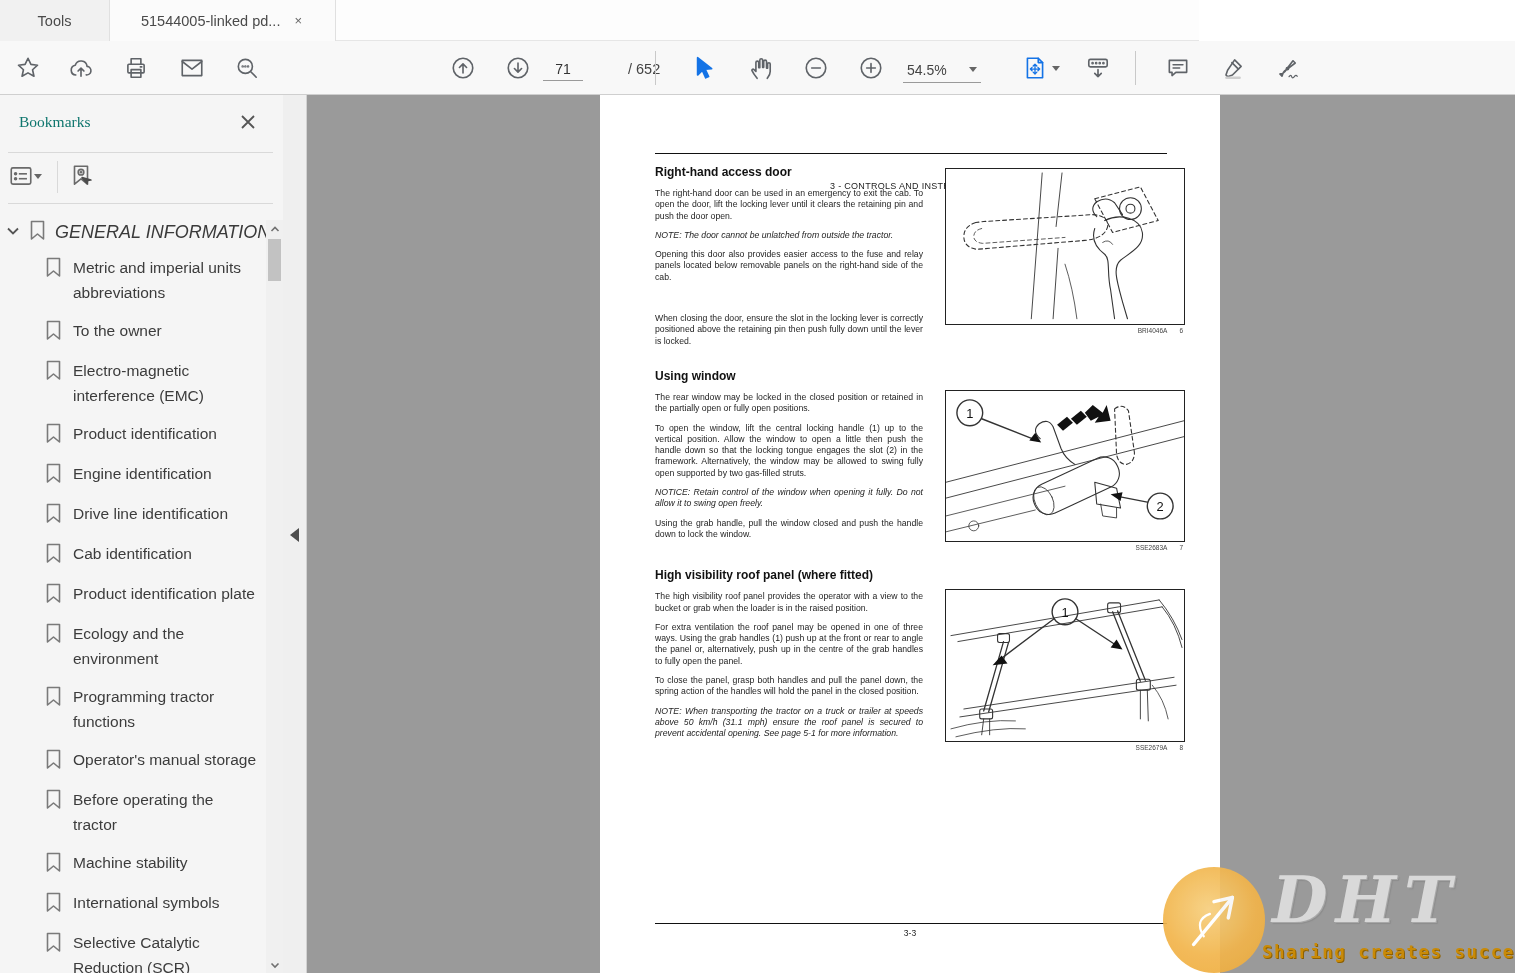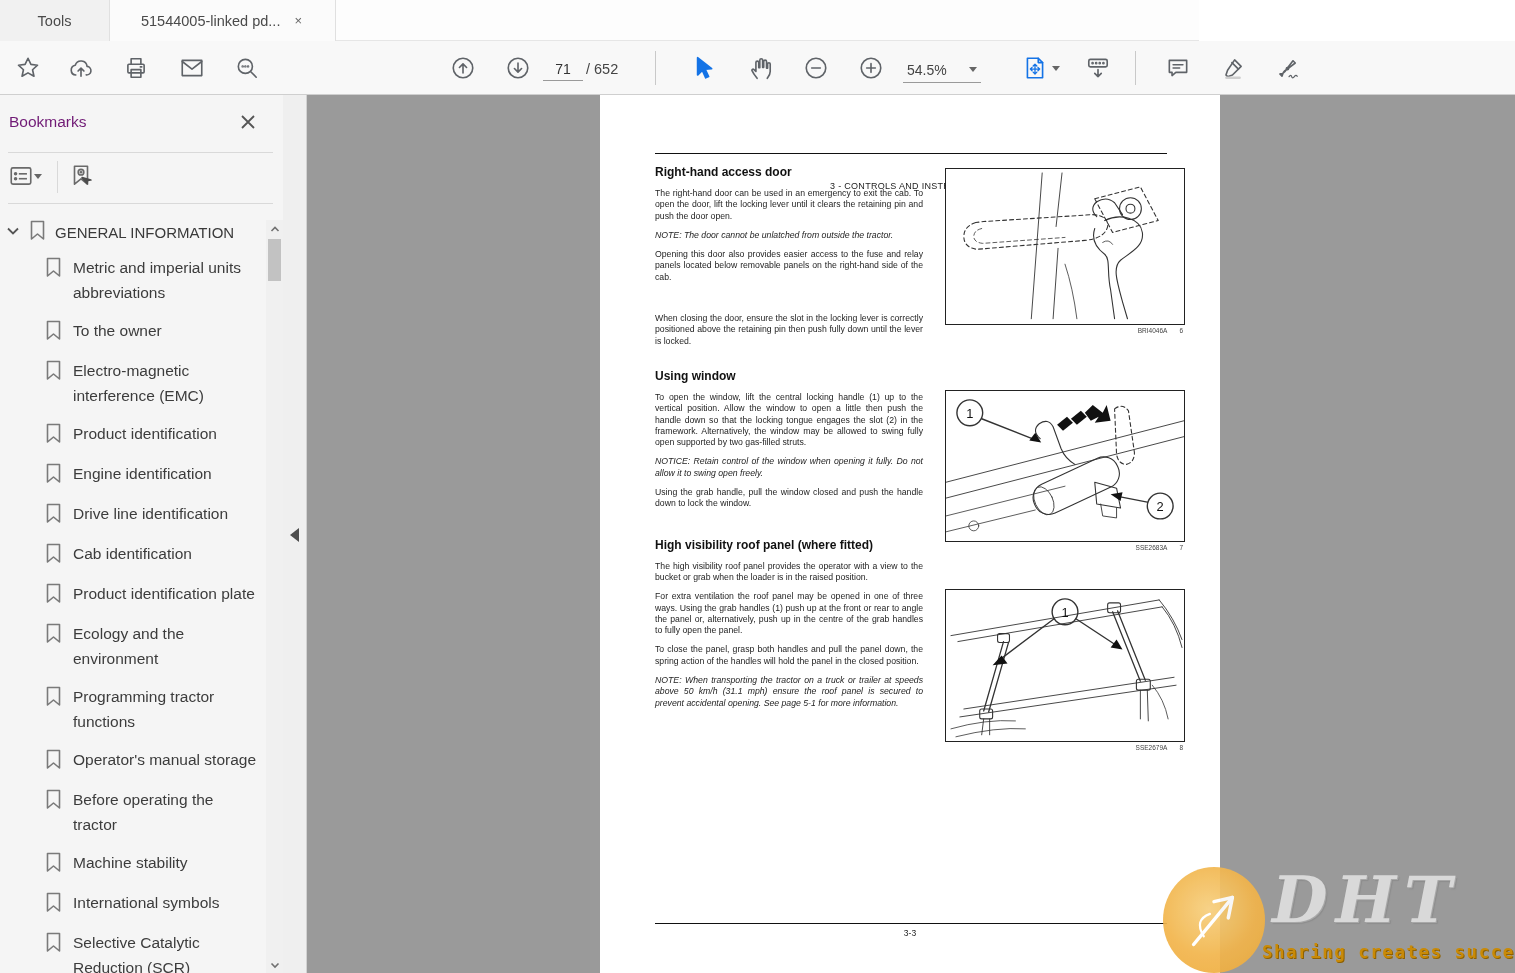--- a/index.html
+++ b/index.html
@@ -11,40 +11,40 @@
   .tab-tools { left:0; width:110px; background:#f1f1f1; border-right:1px solid #e0e0e0; }
   .tab-doc { left:110px; width:226px; background:#fbfbfb; border-right:1px solid #e0e0e0; gap:12px; }
   .tab-close { font-size:13px; color:#666; cursor:default; padding:0 2px; }
 
   
   .toolbar { position:absolute; left:0; top:41px; width:1515px; height:54px; background:#f8f8f8; border-bottom:1px solid #cfcfcf; }
   .tbi { position:absolute; top:14px; width:26px; height:26px; }
   .tbi svg { width:100%; height:100%; stroke:#5f6368; fill:none; stroke-width:1.5; stroke-linecap:round; stroke-linejoin:round; }
   .tb-sep { position:absolute; top:10px; width:1px; height:34px; background:#c9c9c9; }
   .pg-input { position:absolute; left:543px; top:16px; width:40px; height:24px; text-align:center; font-size:14px; color:#333; background:transparent; border:none; border-bottom:1.5px solid #9a9a9a; font-family:"Liberation Sans",sans-serif; }
-  .pg-total { position:absolute; left:586px; top:20px; font-size:14.5px; color:#444; }
+  .pg-total { position:absolute; left:628px; top:20px; font-size:14.5px; color:#444; }
   .zoom-box { position:absolute; left:903px; top:16px; width:78px; height:26px; border-bottom:1.5px solid #9a9a9a; display:flex; align-items:center; justify-content:space-between; padding:0 4px; font-size:14px; color:#444; }
   .caret { width:0; height:0; border-left:4.5px solid transparent; border-right:4.5px solid transparent; border-top:5px solid #666; display:inline-block; }
   .fit-caret { position:absolute; left:1052px; top:25px; }
 
   
   .sidebar { position:absolute; left:0; top:95px; width:283px; height:878px; background:#f5f5f5; }
-  .sb-title { position:absolute; left:9px; top:18px; font-size:15.5px; color:#701a75; }
+  .sb-title { position:absolute; left:19px; top:18px; font-size:15.5px; color:#0f766e;font-family:Liberation Serif, serif; }
   .sb-close { position:absolute; right:26px; top:18px; width:18px; height:18px; }
   .sb-close svg { width:100%; height:100%; stroke:#555; stroke-width:1.8; }
   .sb-div { position:absolute; left:8px; right:10px; height:1px; background:#d9d9d9; }
   .sb-tools { position:absolute; left:0; top:62px; height:42px; width:100%; }
   .sb-tools .ic { position:absolute; width:26px; height:26px; top:6px; }
   .sb-tools .ic svg { width:100%; height:100%; stroke:#6a6a6a; fill:none; stroke-width:1.5; stroke-linejoin:round; }
   .sb-vsep { position:absolute; left:57px; top:4px; width:1px; height:32px; background:#d9d9d9; }
   .sb-caret { position:absolute; left:34px; top:17px; }
 
   .bm-root { position:absolute; left:6px; top:125px; display:flex; align-items:center; gap:9px; width:255px; }
   .bm-root .chev svg { width:14px; height:14px; stroke:#555; fill:none; stroke-width:1.8; }
-  .bm-root-label { font-size:15px; color:#3a3a3a; white-space:nowrap; }
+  .bm-root-label { font-size:18px; color:#3a3a3a; white-space:nowrap;font-style:italic; }
   .bm-ic svg { width:17px; height:21px; stroke:#7a7a7a; fill:none; stroke-width:1.6; stroke-linejoin:round; }
   .bm-list { position:absolute; left:0; top:160px; right:18px; bottom:0; overflow:hidden; }
   .bm-item { display:flex; gap:11px; padding:0 4px 13px 45px; align-items:flex-start; }
   .bm-item .bm-ic { flex:0 0 17px; padding-top:2px; }
   .bm-label { font-size:15.5px; line-height:25px; color:#3c3c3c; }
 
   .sb-scroll { position:absolute; right:0; top:125px; bottom:0; width:17px; background:#f0f0f0; }
   .sb-arrow { position:absolute; left:0; width:17px; height:17px; display:flex; align-items:center; justify-content:center; }
   .sb-arrow svg { width:10px; height:10px; stroke:#707070; fill:none; stroke-width:1.6; }
   .sb-thumb { position:absolute; left:2px; top:19px; width:13px; height:42px; background:#c2c2c2; }
@@ -380,20 +380,21 @@
     <div class="text-col" id="text-col">
         <div class="sec sec-0">
           <h2 class="sec-h">Right-hand access door</h2>
           <p class="para">The right-hand door can be used in an emergency to exit the cab.  To open the door, lift the locking lever until it clears the retaining pin and push the door open.</p>
           <p class="para italic">NOTE: The door cannot be unlatched from outside the tractor.</p>
           <p class="para">Opening this door also provides easier access to the fuse and relay panels located below removable panels on the right-hand side of the cab.</p>
           <p class="para">When closing the door, ensure the slot in the locking lever is correctly positioned above the retaining pin then push fully down until the lever is locked.</p>
         </div>
         <div class="sec sec-1">
           <h2 class="sec-h">Using window</h2>
+          <p class="para">The rear window may be locked in the closed position or retained in the partially open or fully open positions.</p>
           <p class="para">To open the window, lift the central locking handle (1) up to the vertical position.  Allow the window to open a little then push the handle down so that the locking tongue engages the slot (2) in the framework.  Alternatively, the window may be allowed to swing fully open supported by two gas-filled struts.</p>
           <p class="para italic">NOTICE: Retain control of the window when opening it fully.  Do not allow it to swing open freely.</p>
           <p class="para">Using the grab handle, pull the window closed and push the handle down to lock the window.</p>
         </div>
         <div class="sec sec-2">
           <h2 class="sec-h">High visibility roof panel (where fitted)</h2>
           <p class="para">The high visibility roof panel provides the operator with a view to the bucket or grab when the loader is in the raised position.</p>
           <p class="para">For extra ventilation the roof panel may be opened in one of three ways.  Using the grab handles (1) push up at the front or rear to angle the panel or, alternatively, push up in the centre of the grab handles to fully open the panel.</p>
           <p class="para">To close the panel, grasp both handles and pull the panel down, the spring action of the handles will hold the panel in the closed position.</p>
           <p class="para italic">NOTE: When transporting the tractor on a truck or trailer at speeds above 50 km/h (31.1 mph) ensure the roof panel is secured to prevent accidental opening.  See page 5-1 for more information.</p>

